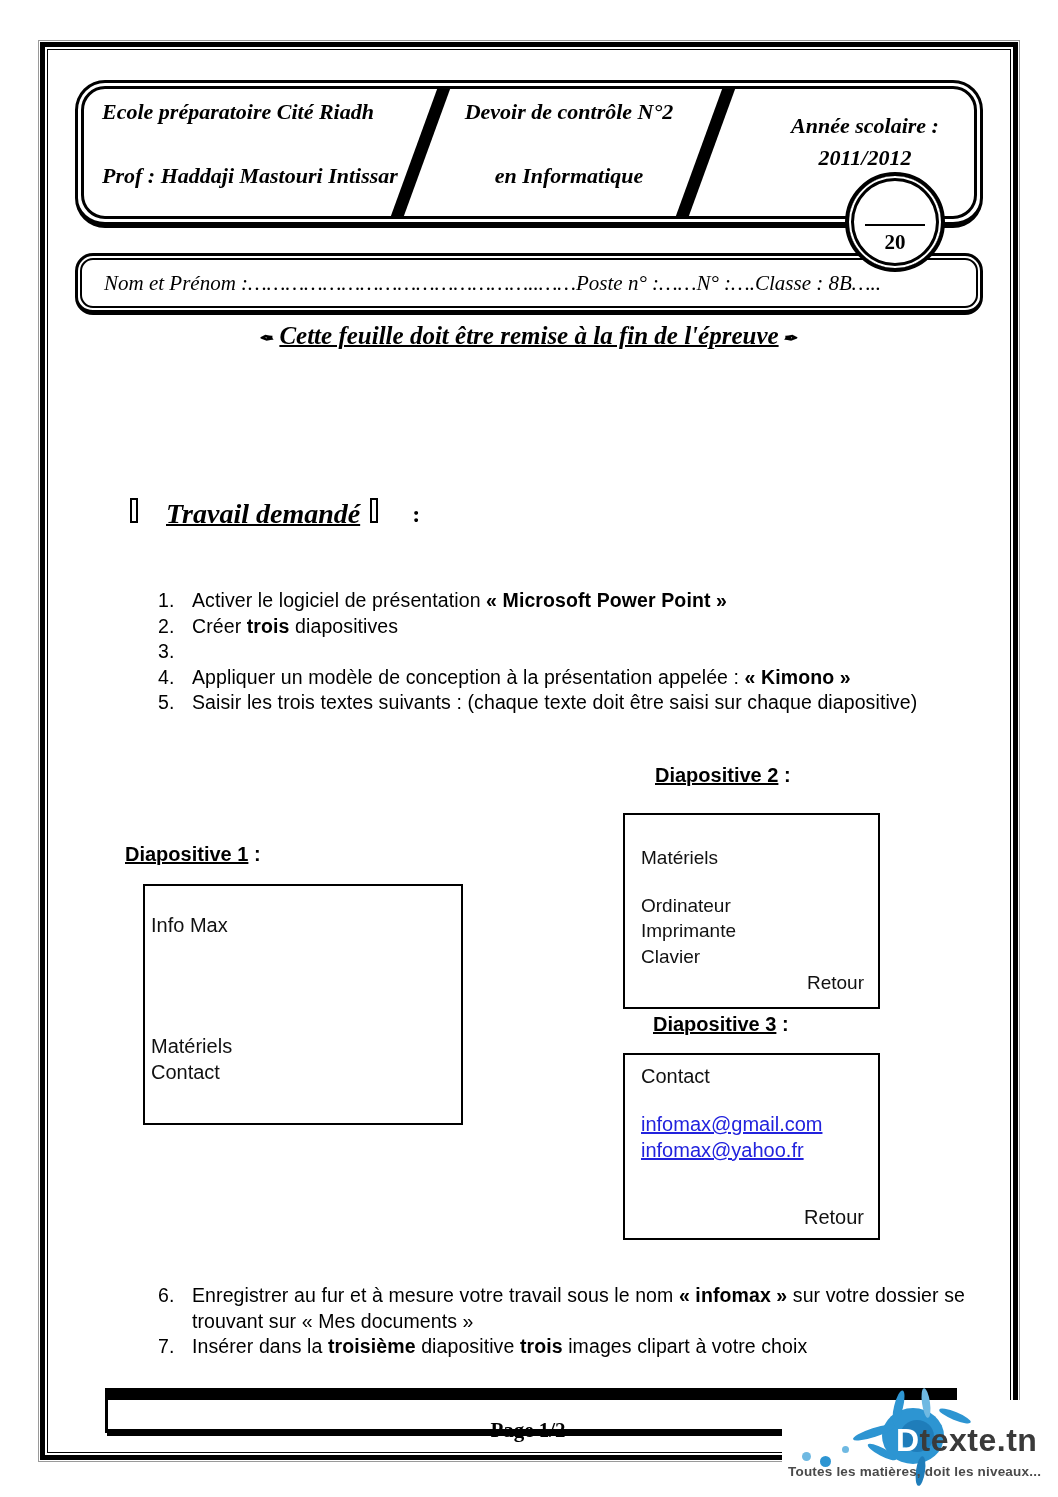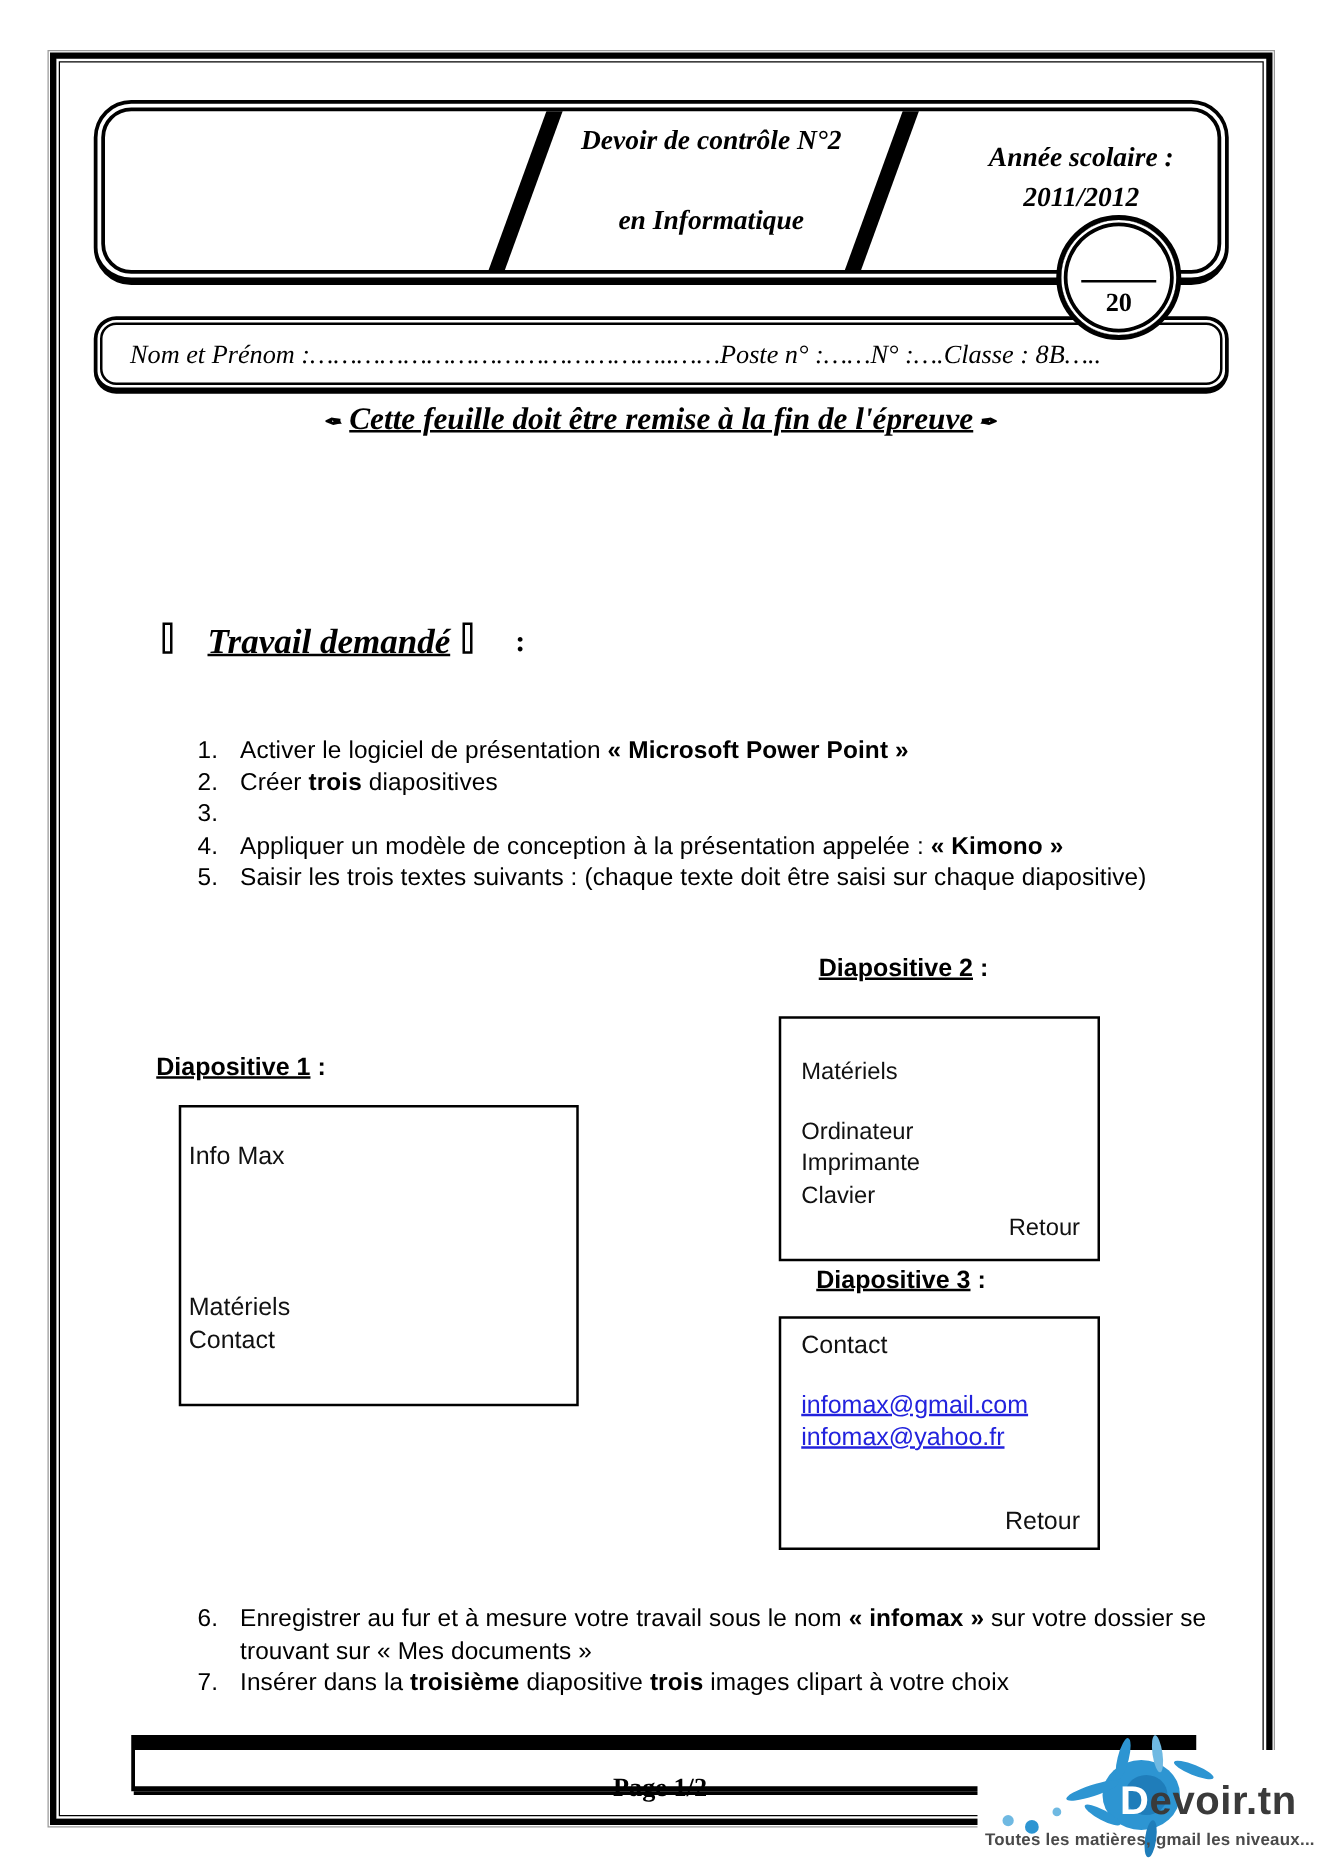--- a/index.html
+++ b/index.html
@@ -92,20 +92,24 @@
            color:var(--tagline-color,#4a4a4a);letter-spacing:0.2px;white-space:nowrap;}
 </style>
 </head>
 <body>
 
 <div class="page">
   <div class="frame"></div>
 
   <div class="hdr-outer">
     <div class="hdr-inner">
+      <div class="hdr-col hdr-left">
+        <div class="l1">Ecole préparatoire Cité Riadh</div>
+        <div class="l2">Prof : Haddaji Mastouri Intissar</div>
+      </div>
       <div class="hdr-slash" style="left:330px;"></div>
       <div class="hdr-col hdr-mid">
         <div class="l1">Devoir de contrôle N°2</div>
         <div class="l2">en Informatique</div>
       </div>
       <div class="hdr-slash" style="left:615px;"></div>
       <div class="hdr-col hdr-right">
         <div class="l1">Année scolaire :</div>
         <div class="l2">2011/2012</div>
       </div>
@@ -220,16 +224,16 @@
       <div class="blob" style="left:-8px;top:28px;width:44px;height:9px;background:var(--splash-color);transform:rotate(-18deg);"></div>
       <div class="blob" style="left:34px;top:-10px;width:9px;height:34px;background:var(--splash-color);transform:rotate(14deg);"></div>
       <div class="blob" style="left:62px;top:-12px;width:8px;height:30px;background:var(--splash-light);transform:rotate(-8deg);"></div>
       <div class="blob" style="left:78px;top:12px;width:34px;height:8px;background:var(--splash-color);transform:rotate(22deg);"></div>
       <div class="blob" style="left:6px;top:48px;width:32px;height:8px;background:var(--splash-color);transform:rotate(28deg);"></div>
       <div class="blob" style="left:56px;top:56px;width:9px;height:30px;background:var(--splash-dark);transform:rotate(8deg);"></div>
       <div class="blob" style="left:-58px;top:52px;width:9px;height:9px;background:var(--splash-light);"></div>
       <div class="blob" style="left:-40px;top:56px;width:11px;height:11px;background:var(--splash-color);"></div>
       <div class="blob" style="left:-18px;top:46px;width:7px;height:7px;background:var(--splash-light);"></div>
     </div>
-    <div class="brand"><span class="d">D</span><span>evoir.tn</span></div>
-    <div class="tagline">Toutes les matières, gmail les niveaux...</div>
+    <div class="brand"><span class="d">D</span><span>texte.tn</span></div>
+    <div class="tagline">Toutes les matières, doit les niveaux...</div>
   </div>
 </div>
 
 </body></html>

